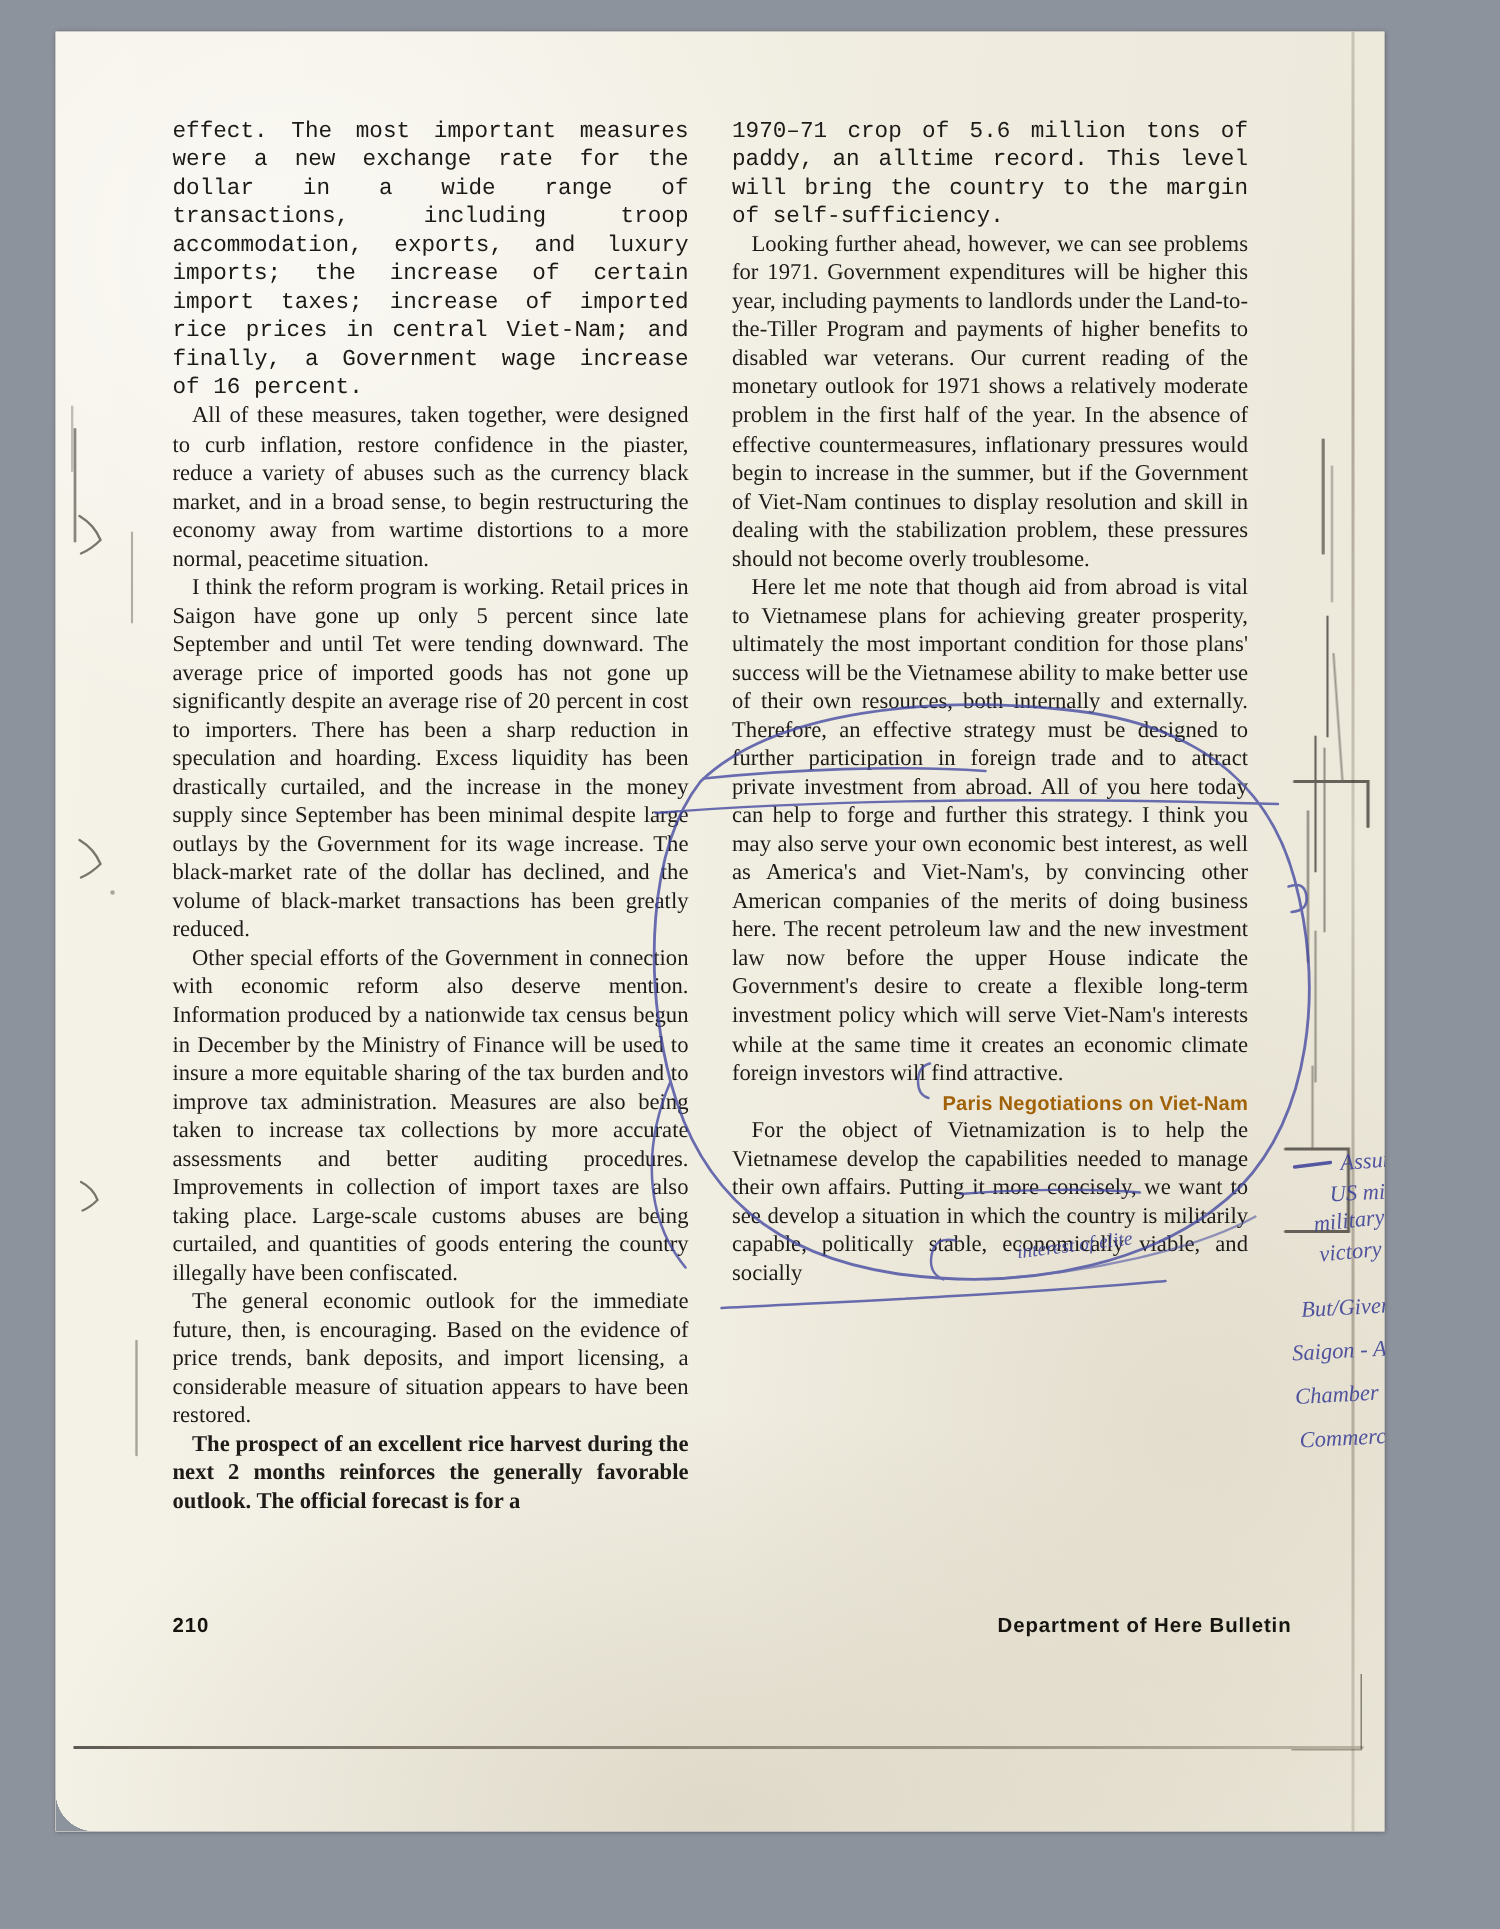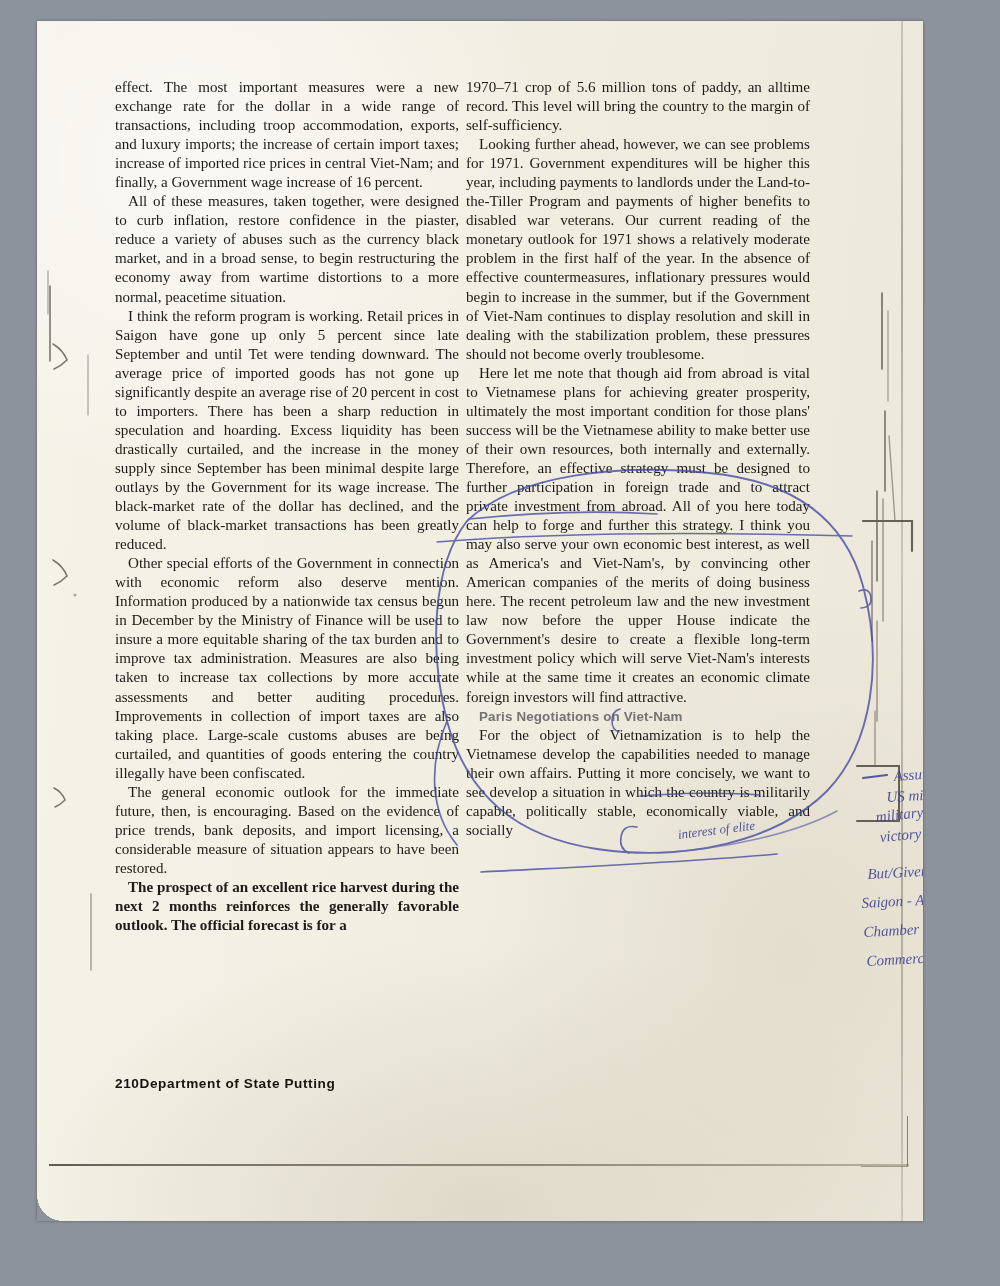--- a/index.html
+++ b/index.html
@@ -59,45 +59,46 @@
     top:57px;
     width:344px;
     color:#1d1b18;
     font-size:15.1px;
     line-height:19.05px;
     text-align:justify;
     text-justify:inter-word;
     -webkit-font-smoothing:antialiased;
   }
   #col-left{left:78px;}
-  #col-right{left:429px;}
+  #col-right{left:451px;}
   .column p{
     margin:0;
     text-indent:13px;
     hyphens:none;
   }
-  .column p.first{text-indent:0;}
+  .column p.first{text-indent:0;font-family:Liberation Mono, monospace;}
   .column p.bold-tail{font-weight:bold;}
   .section-head{
     font-family:"Liberation Sans", sans-serif;
     font-weight:bold;
     font-size:13.4px;
     letter-spacing:.15px;
     margin:13px 0 5px 0;
     text-indent:0;
-    text-align:left;
-    color:#737373;
+    text-align:right;
+    color:#a16207;
   }
 
   
   #page-footer{
     position:absolute;
     left:78px; right:62px;
     top:1055px;
     display:flex;
+    justify-content:space-between;
     align-items:baseline;
     font-family:"Liberation Sans", sans-serif;
     font-weight:bold;
     font-size:13.6px;
     letter-spacing:.6px;
     color:#15140f;
     z-index:3;
   }
 
   
@@ -152,21 +153,21 @@
       <p class="first">1970–71 crop of 5.6 million tons of paddy, an alltime record. This level will bring the country to the margin of self-sufficiency.</p>
       <p>Looking further ahead, however, we can see problems for 1971. Government expenditures will be higher this year, including payments to landlords under the Land-to-the-Tiller Program and payments of higher benefits to disabled war veterans. Our current reading of the monetary outlook for 1971 shows a relatively moderate problem in the first half of the year. In the absence of effective countermeasures, inflationary pressures would begin to increase in the summer, but if the Government of Viet-Nam continues to display resolution and skill in dealing with the stabilization problem, these pressures should not become overly troublesome.</p>
       <p>Here let me note that though aid from abroad is vital to Vietnamese plans for achieving greater prosperity, ultimately the most important condition for those plans' success will be the Vietnamese ability to make better use of their own resources, both internally and externally. Therefore, an effective strategy must be designed to further participation in foreign trade and to attract private investment from abroad. All of you here today can help to forge and further this strategy. I think you may also serve your own economic best interest, as well as America's and Viet-Nam's, by convincing other American companies of the merits of doing business here. The recent petroleum law and the new investment law now before the upper House indicate the Government's desire to create a flexible long-term investment policy which will serve Viet-Nam's interests while at the same time it creates an economic climate foreign investors will find attractive.</p>
       <p class="section-head">Paris Negotiations on Viet-Nam</p>
       <p>For the object of Vietnamization is to help the Vietnamese develop the capabilities needed to manage their own affairs. Putting it more concisely, we want to see develop a situation in which the country is militarily capable, politically stable, economically viable, and socially</p>
     </div>
   </div>
 
   <div id="page-footer">
     <span>210</span>
-    <span>Department of State Putting</span>
+    <span>Department of Here Bulletin</span>
   </div>
 
   <div id="annotations">
 
     <svg width="886" height="1200" viewBox="0 0 886 1200">
 
       <g stroke="#4a443c" fill="none" stroke-linecap="round" opacity=".72">
         <path d="M16 323 q10 6 14 16 q-6 6 -13 9" stroke-width="1.6"></path>
         <path d="M16 539 q10 6 14 16 q-6 6 -13 9" stroke-width="1.6"></path>
         <path d="M17 767 q8 4 11 12 q-5 5 -10 7" stroke-width="1.5"></path>

